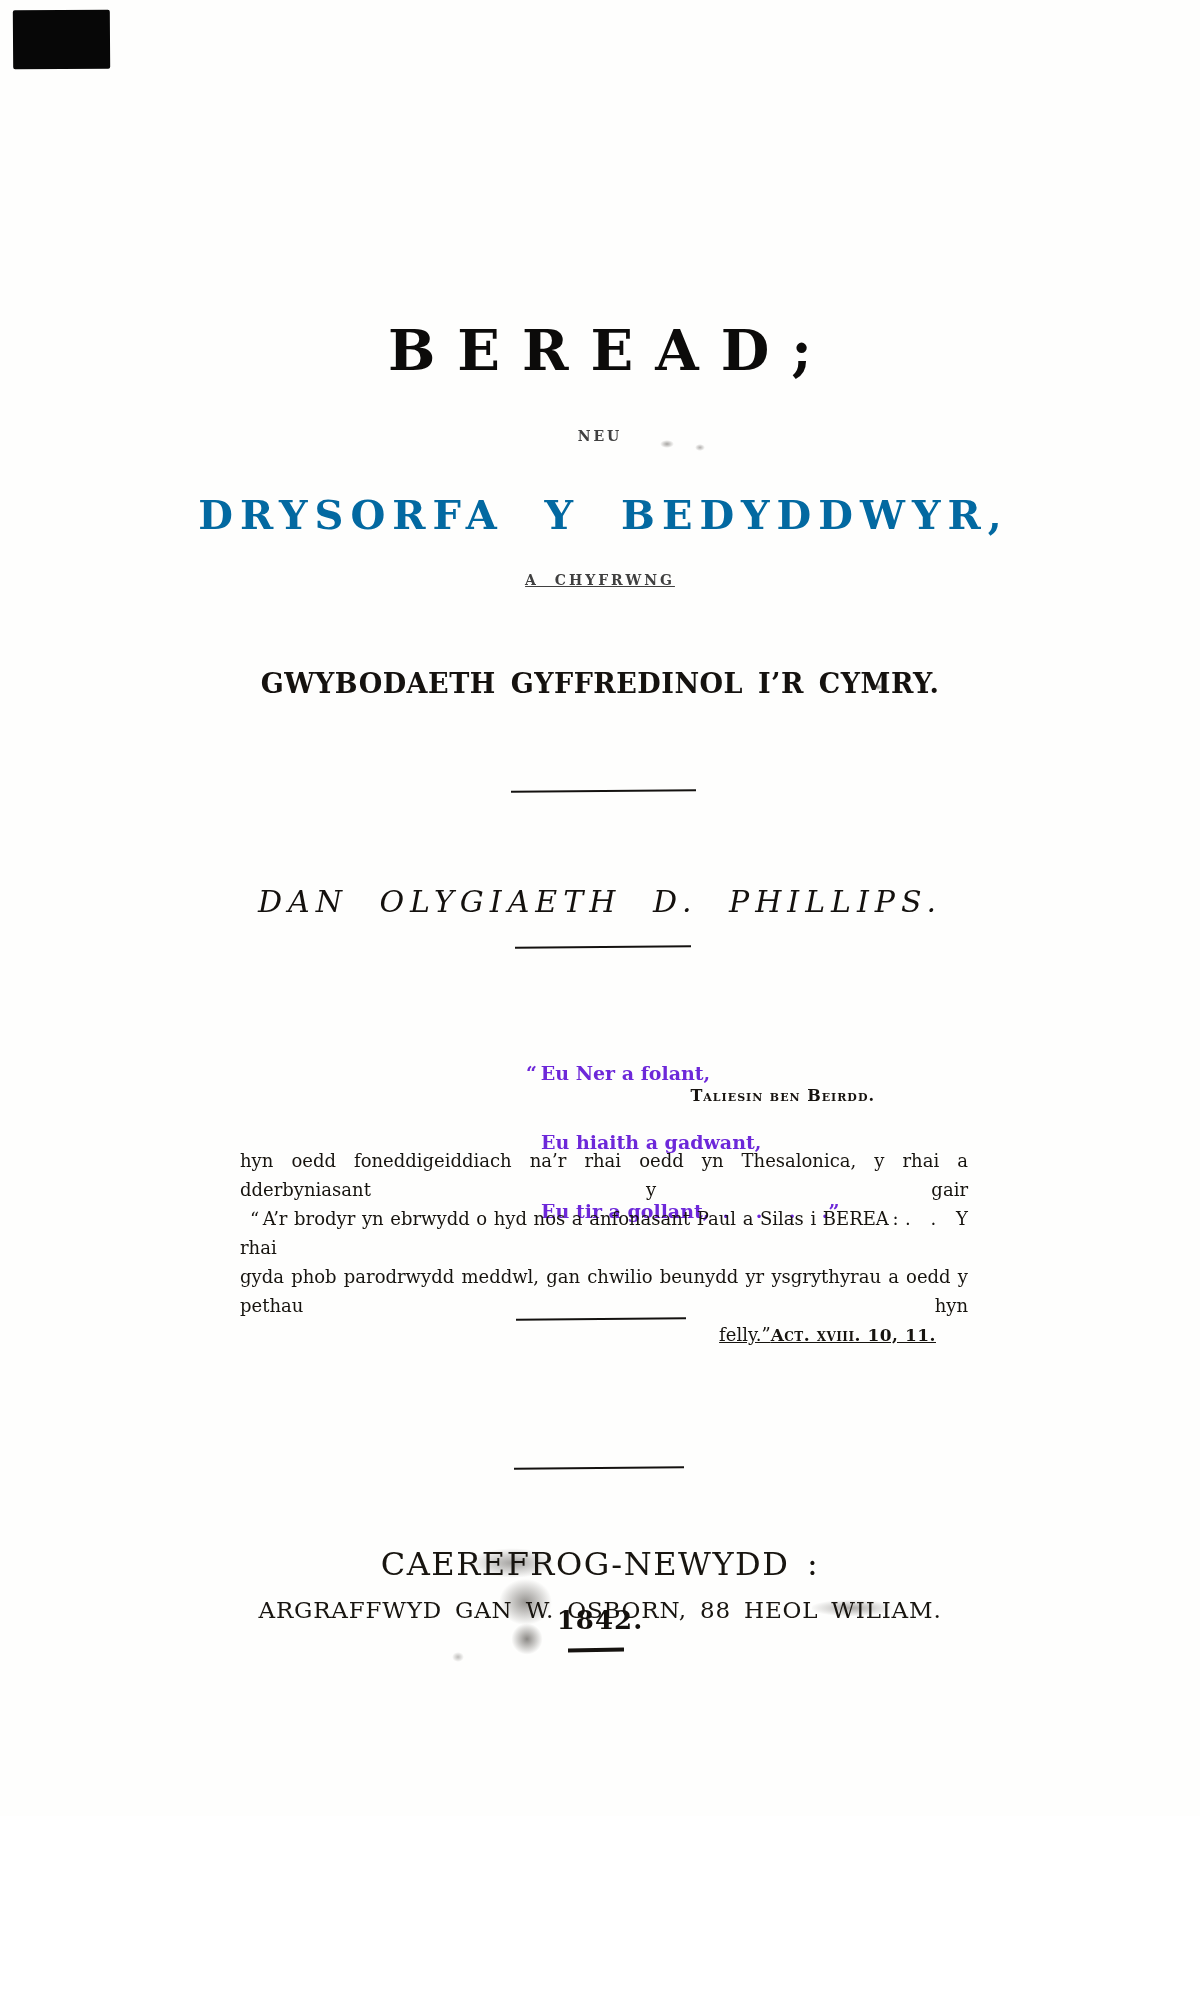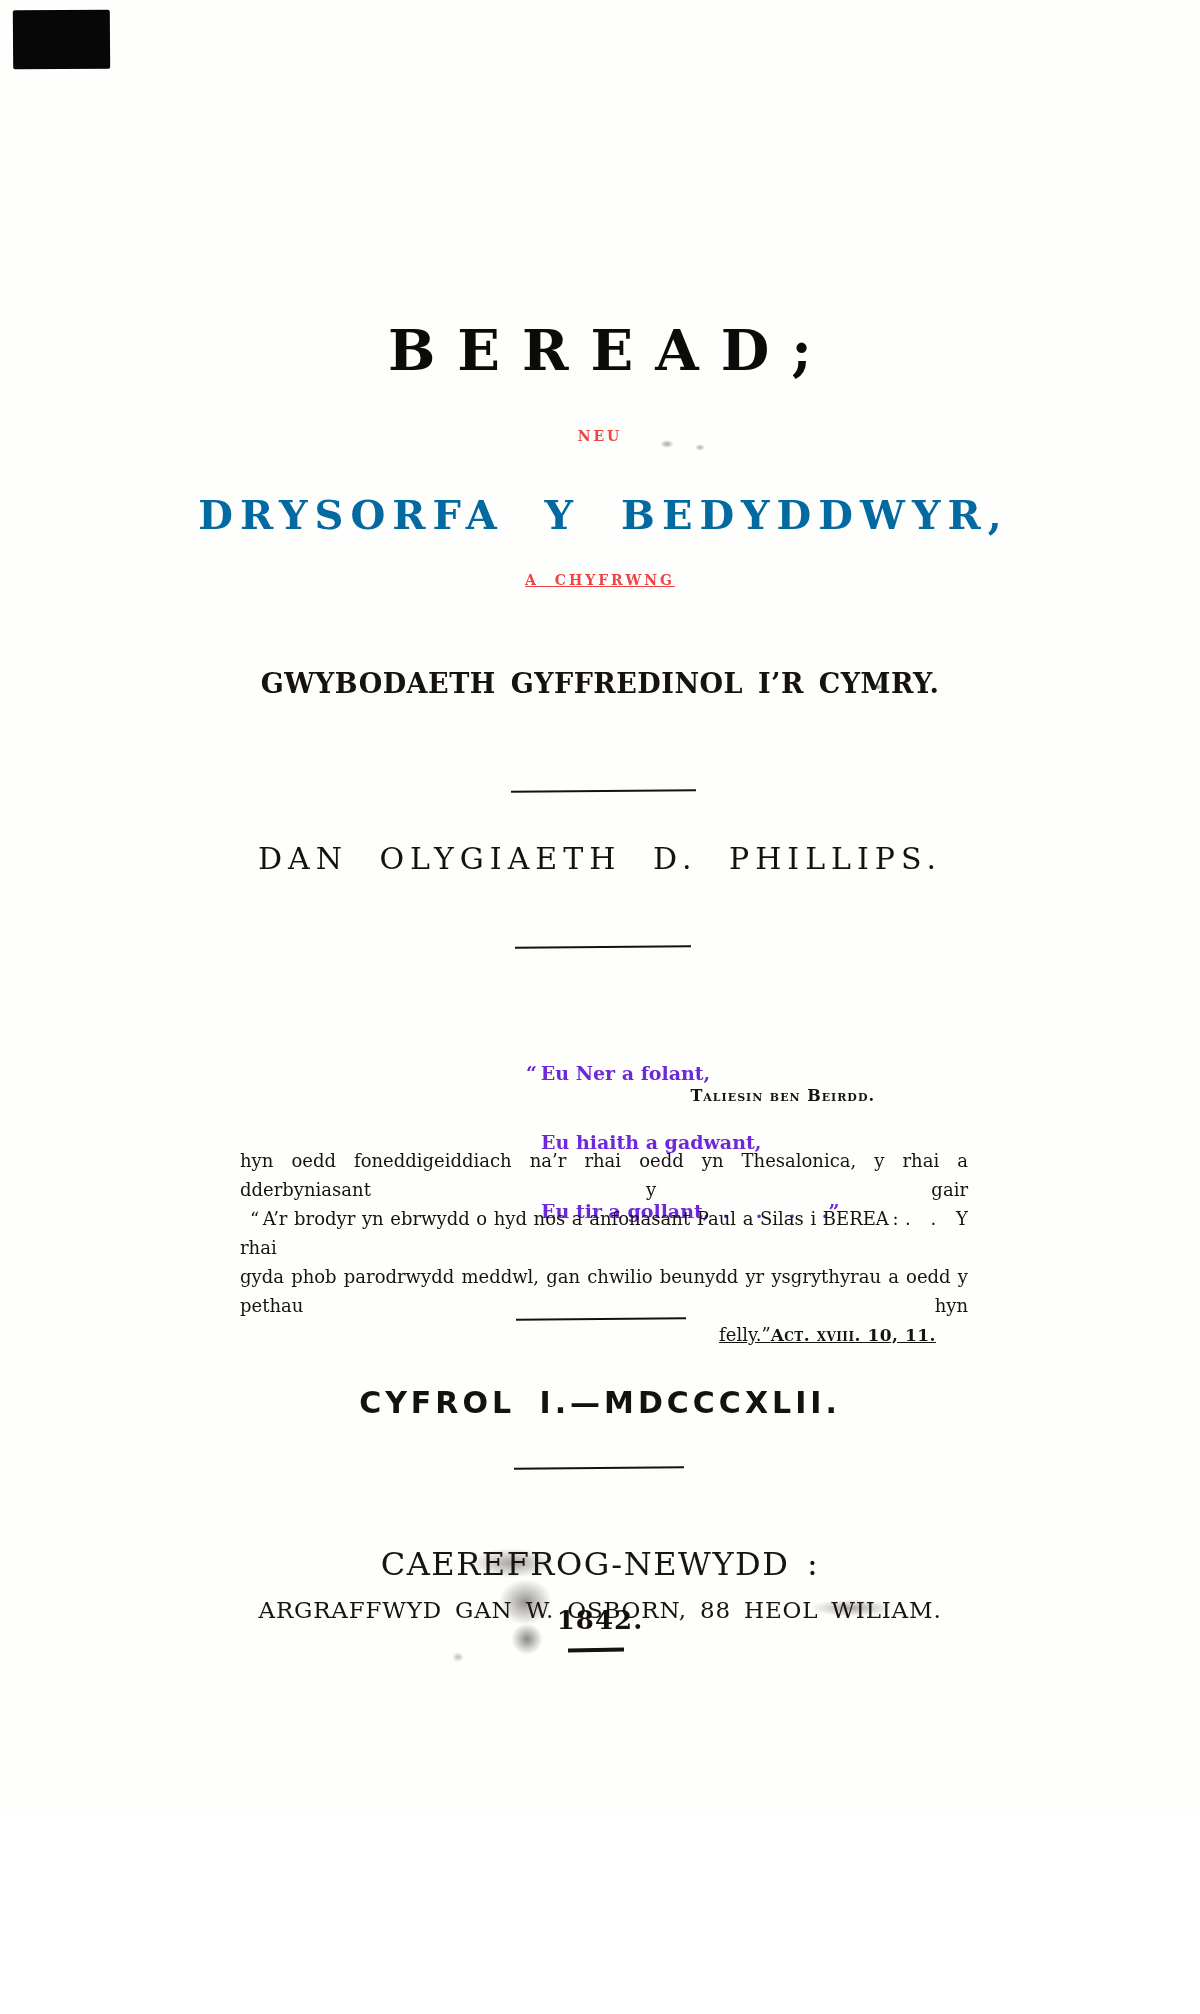--- a/index.html
+++ b/index.html
@@ -18,21 +18,21 @@
     background:#070707;border-radius:2px;transform:rotate(-0.4deg);
   }
   .book-title{
     top:318px;
     font-size:56px;font-weight:bold;
     letter-spacing:22px;padding-left:22px;
     color:#0c0b0a;
   }
   .connector{
     font-size:14px;font-weight:bold;letter-spacing:3px;word-spacing:8px;
-    color:#ef4444;
+    color:#404040;
   }
   .neu{top:428px;}
   .series-title{
     top:492px;
     font-size:40px;font-weight:bold;
     letter-spacing:7px;word-spacing:20px;padding-left:7px;
     color:#0369a1;
   }
   .chyfrwng{top:572px;text-decoration:underline;}
   .tagline{
@@ -43,24 +43,25 @@
   }
   .rule{
     position:absolute;height:2px;background:#141210;
     transform:rotate(-0.5deg);
   }
   .rule1{top:790px;left:511px;width:185px;}
   .rule2{top:946px;left:515px;width:176px;}
   .rule3{top:1318px;left:516px;width:170px;}
   .rule4{top:1467px;left:514px;width:170px;}
   .editor-line{
-    top:842px;
+    top:885px;
     font-size:30px;font-weight:500;
     letter-spacing:6px;word-spacing:16px;
     color:#14110e;
+    font-style:italic;
   }
   .verse{
     position:absolute;left:508px;top:1016px;
     font-size:19px;font-weight:bold;line-height:23px;
     white-space:pre;color:#6d28d9;margin-left:18px;
   }
   .verse .indent{padding-left:15px;}
   .verse-attribution{
     position:absolute;right:325px;top:1086px;
     font-size:16px;font-weight:bold;
@@ -162,21 +163,20 @@
     <div class="s-line first">“ A’r brodyr yn ebrwydd o hyd nos a anfonasant Paul a Silas i BEREA : .&nbsp;&nbsp;&nbsp;.&nbsp;&nbsp;&nbsp;Y rhai</div>
     <div class="s-line">gyda phob parodrwydd meddwl, gan chwilio beunydd yr ysgrythyrau a oedd y pethau hyn</div>
     <div class="s-last">
       <span>felly.”</span>
       <span class="s-ref">Act. xviii. 10, 11.</span>
     </div>
   </div>
 
   <div class="rule rule3"></div>
 
-  <div class="abs volume-line">CYFROL I.—MDCCCXLII.</div>
 
   <div class="rule rule4"></div>
 
   <div class="abs imprint-city">CAEREFROG-NEWYDD :</div>
 
   <div class="abs imprint-printer">ARGRAFFWYD GAN W. OSBORN, 88 HEOL WILIAM.</div>
 
   <div class="short-dash"></div>
 
   <div class="abs imprint-year">1842.</div>

